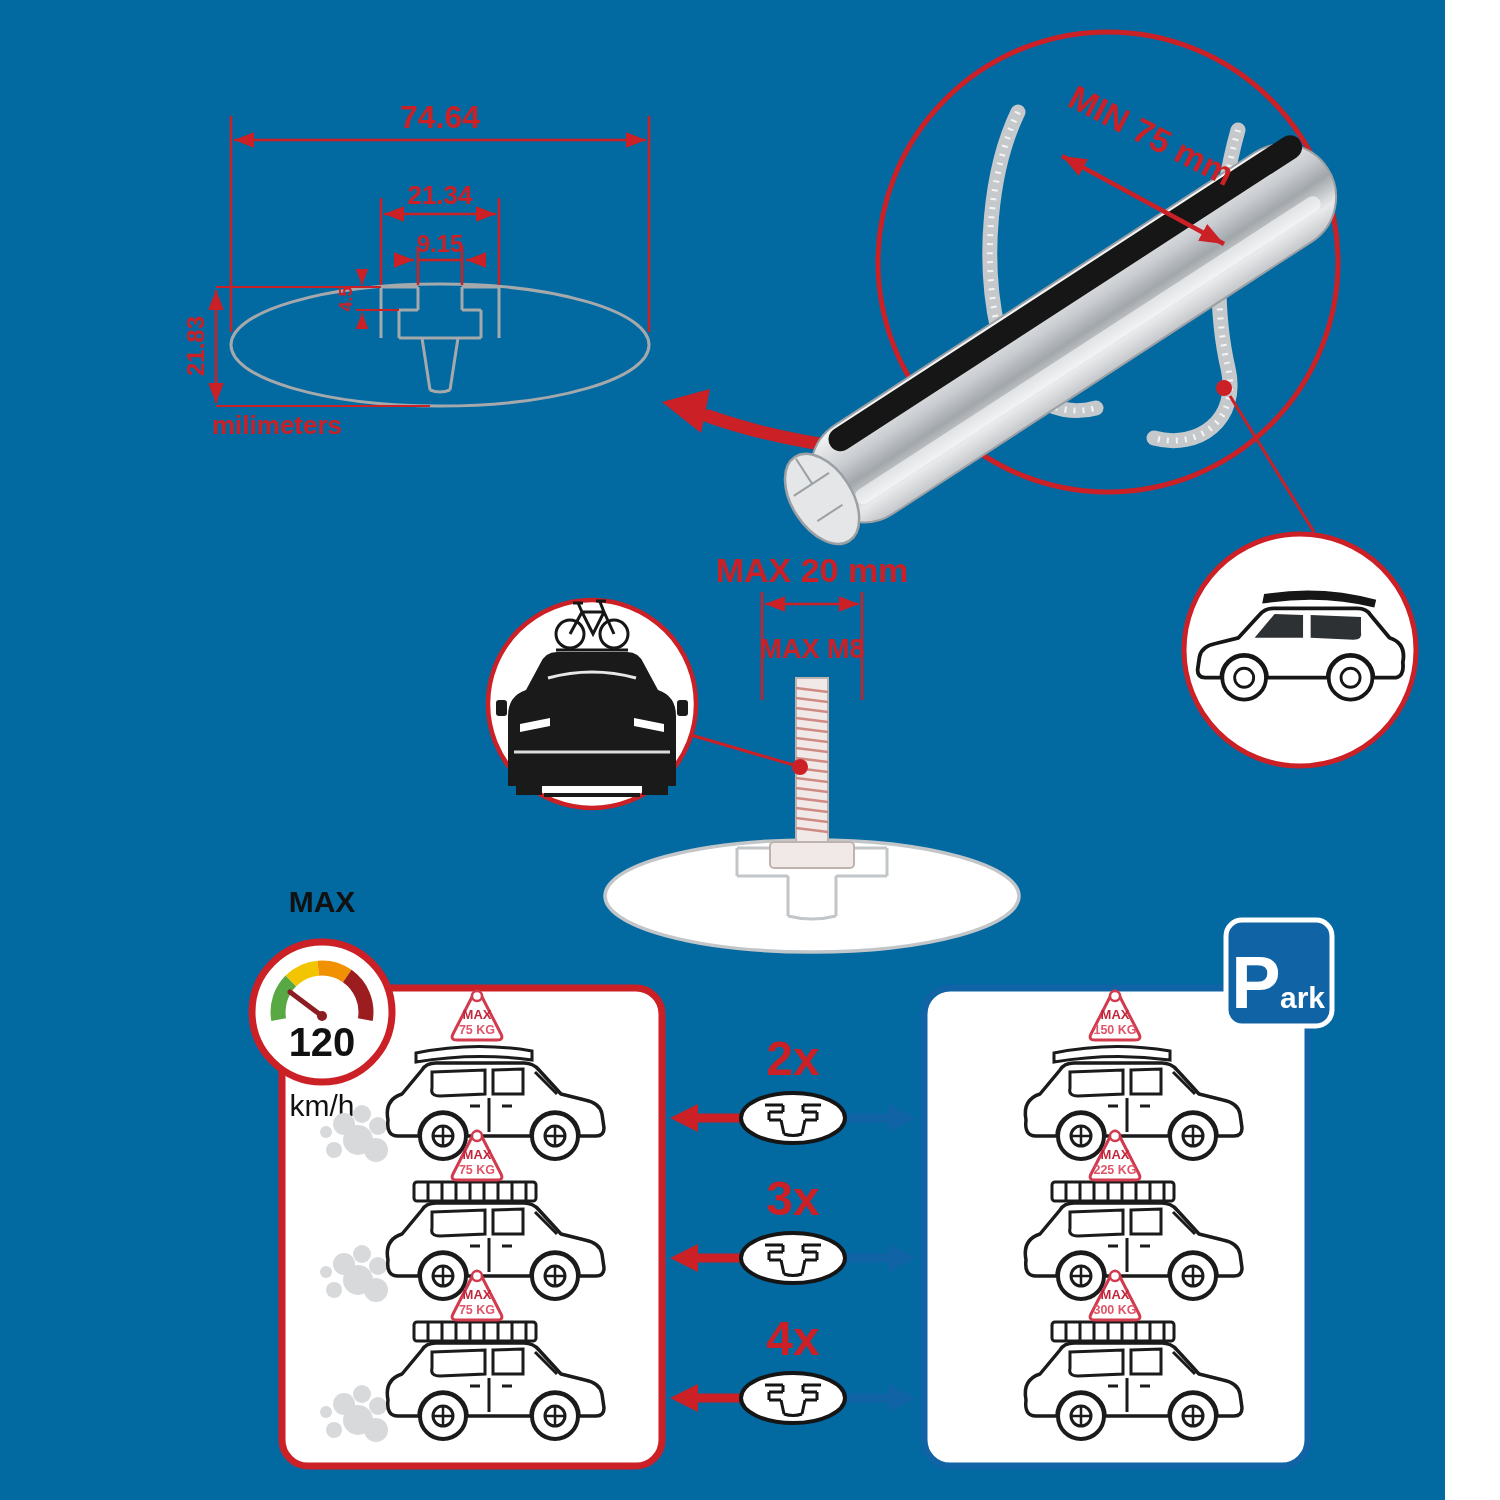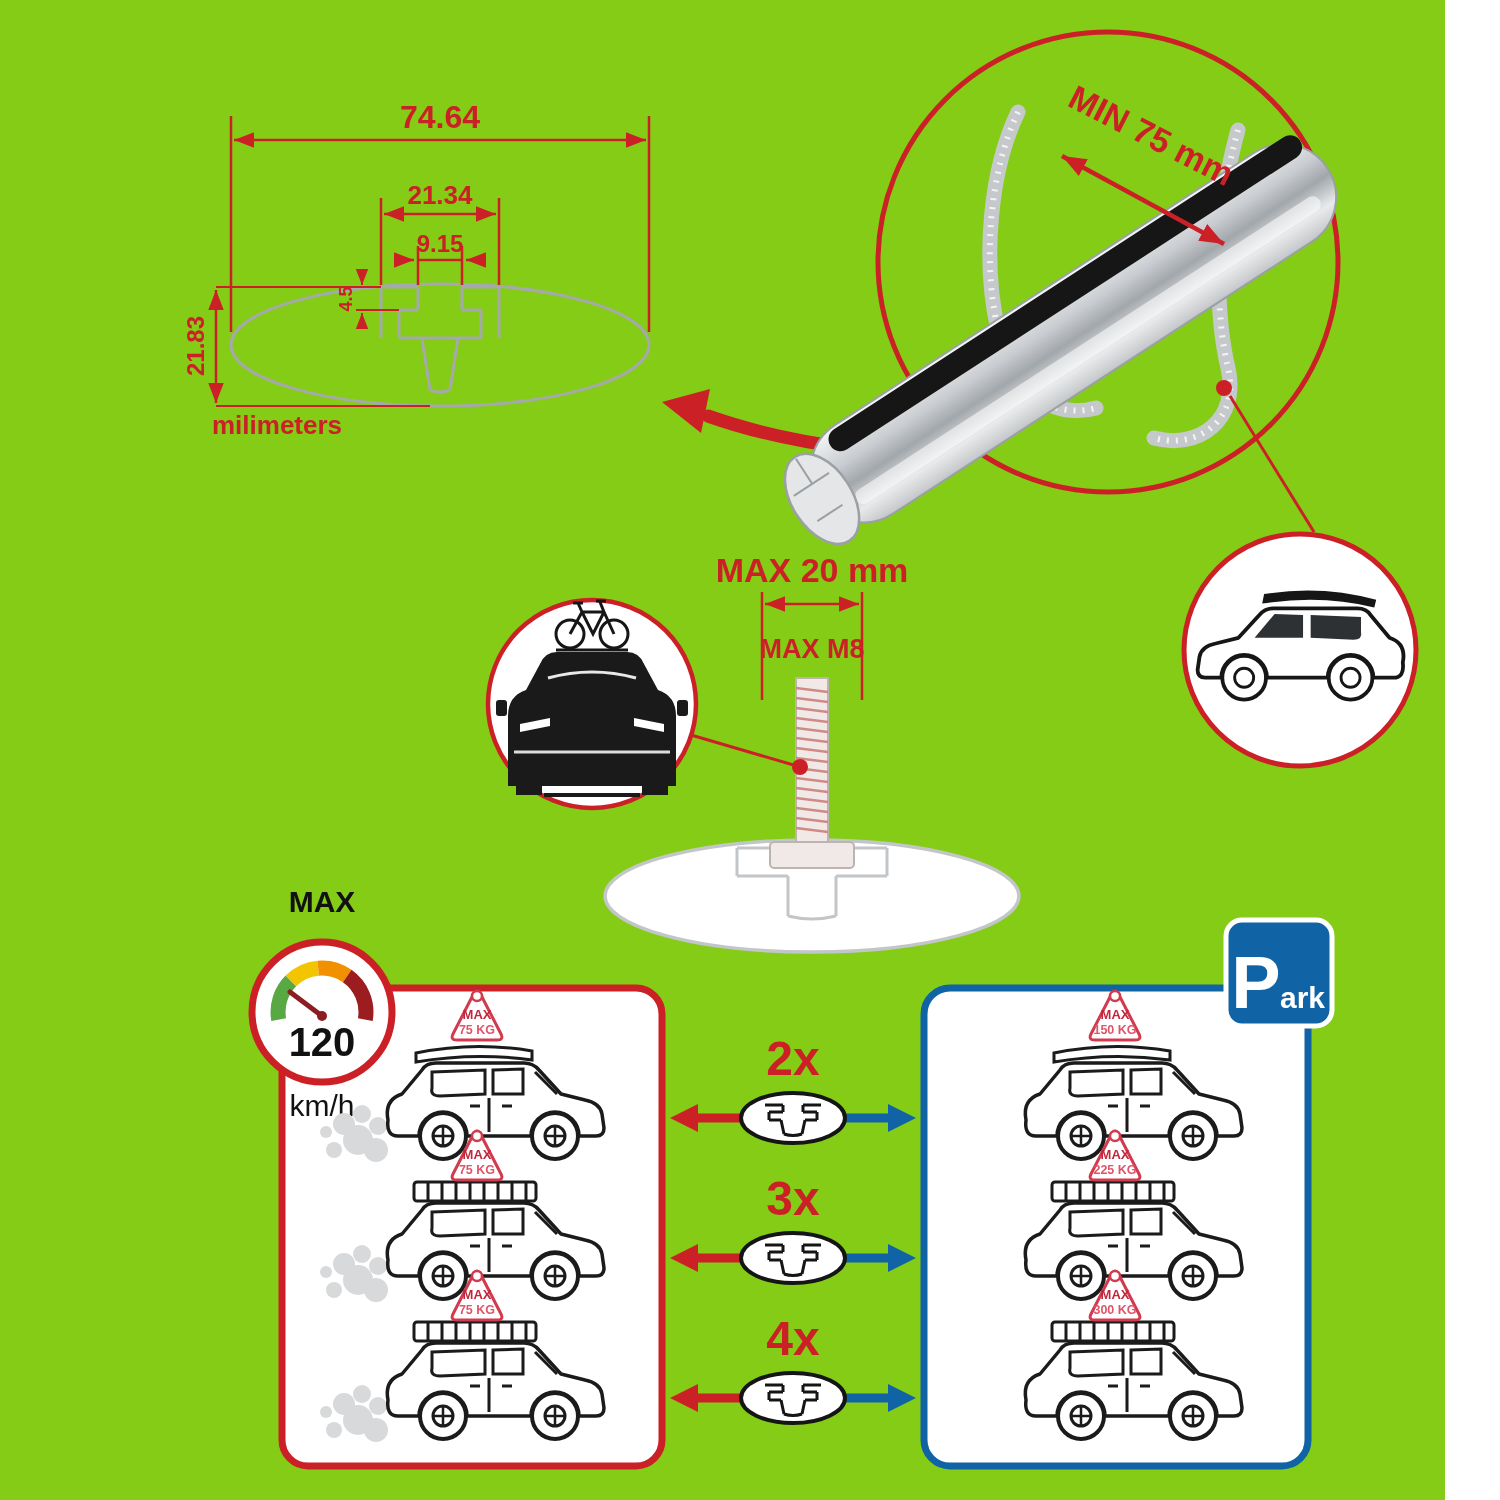--- a/index.html
+++ b/index.html
@@ -1,16 +1,16 @@
 <!DOCTYPE html>
 <html><head>
 <meta charset="utf-8">
 <style>
   html,body{margin:0;padding:0;background:#fff;}
-  .canvas{position:relative;width:1445px;height:1500px;background:#84cc16;overflow:hidden;
+  .canvas{position:relative;width:1445px;height:1500px;background:#0369a1;overflow:hidden;
           font-family:"Liberation Sans",sans-serif;}
   svg text{font-family:"Liberation Sans",sans-serif;}
   .dimtxt{fill:#cc2027;font-weight:bold;}
   .blktxt{fill:#111;}
   .sgT{fill:#c2263c;font-weight:bold;font-size:13px;text-anchor:middle;}
   .sgL{fill:#e0556a;font-weight:bold;font-size:12.5px;text-anchor:middle;}
   .mult{fill:#cc2027;font-weight:bold;font-size:48px;text-anchor:middle;}
 </style>
 </head>
 <body>

